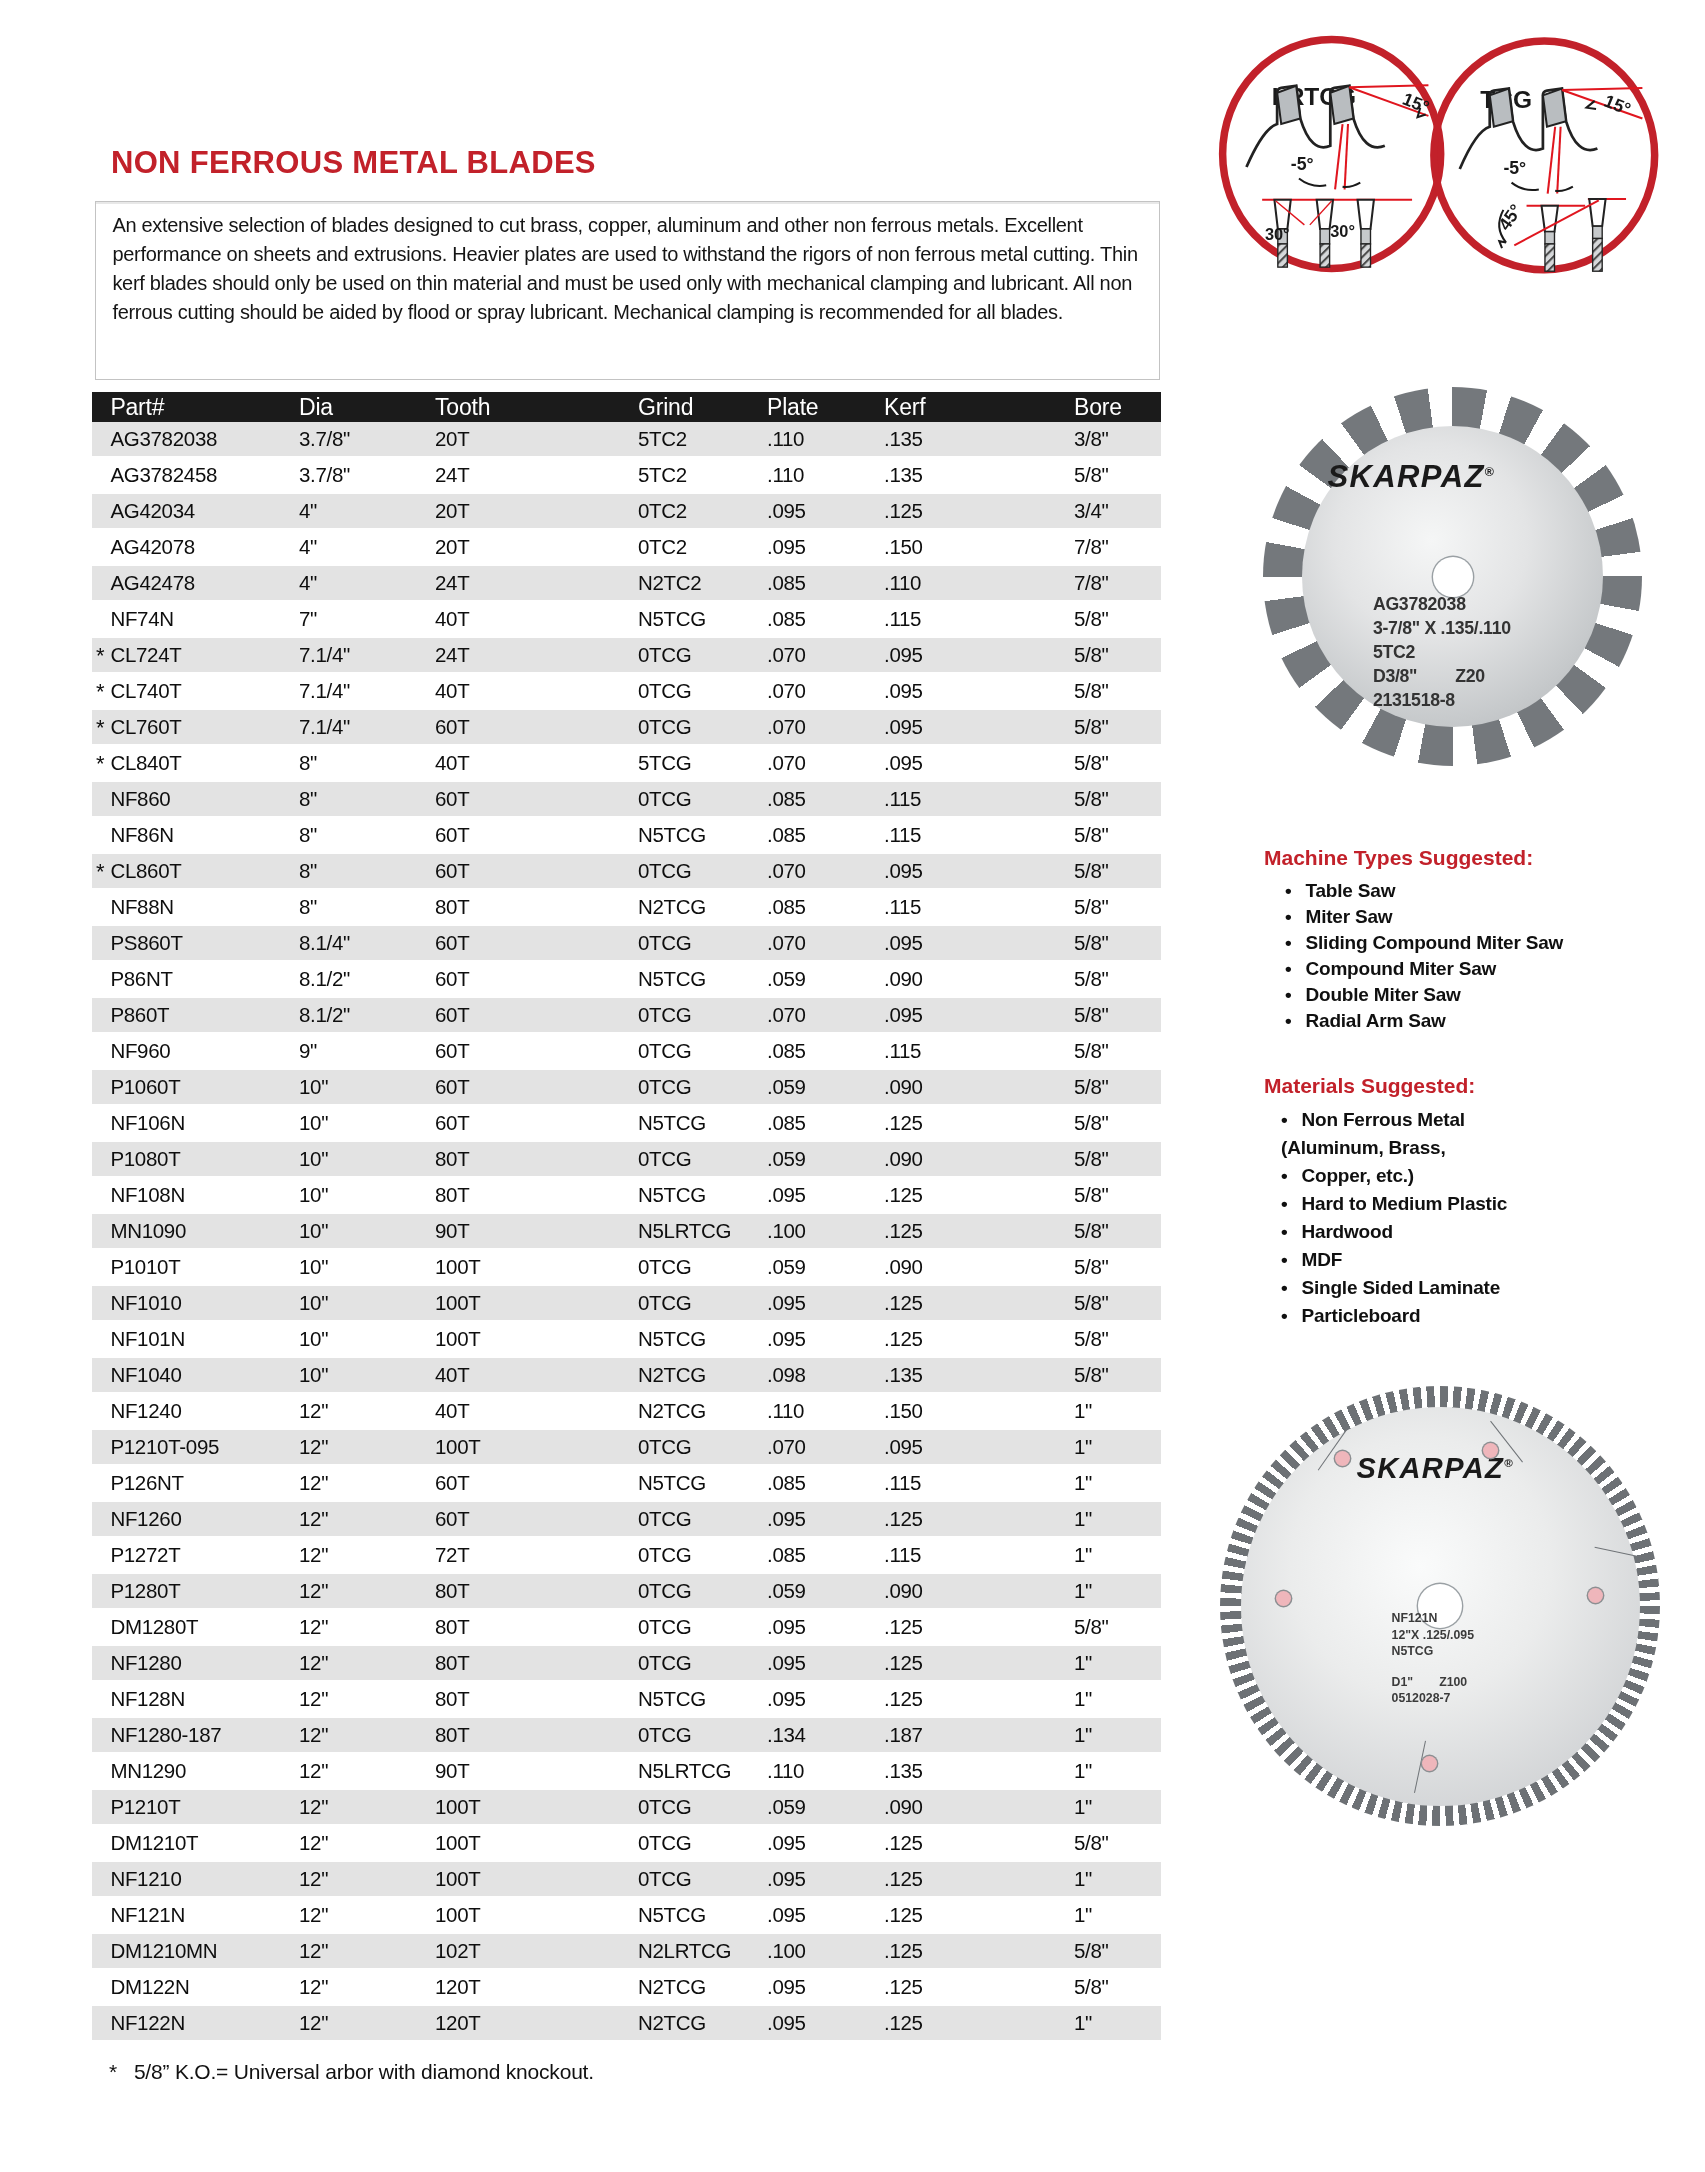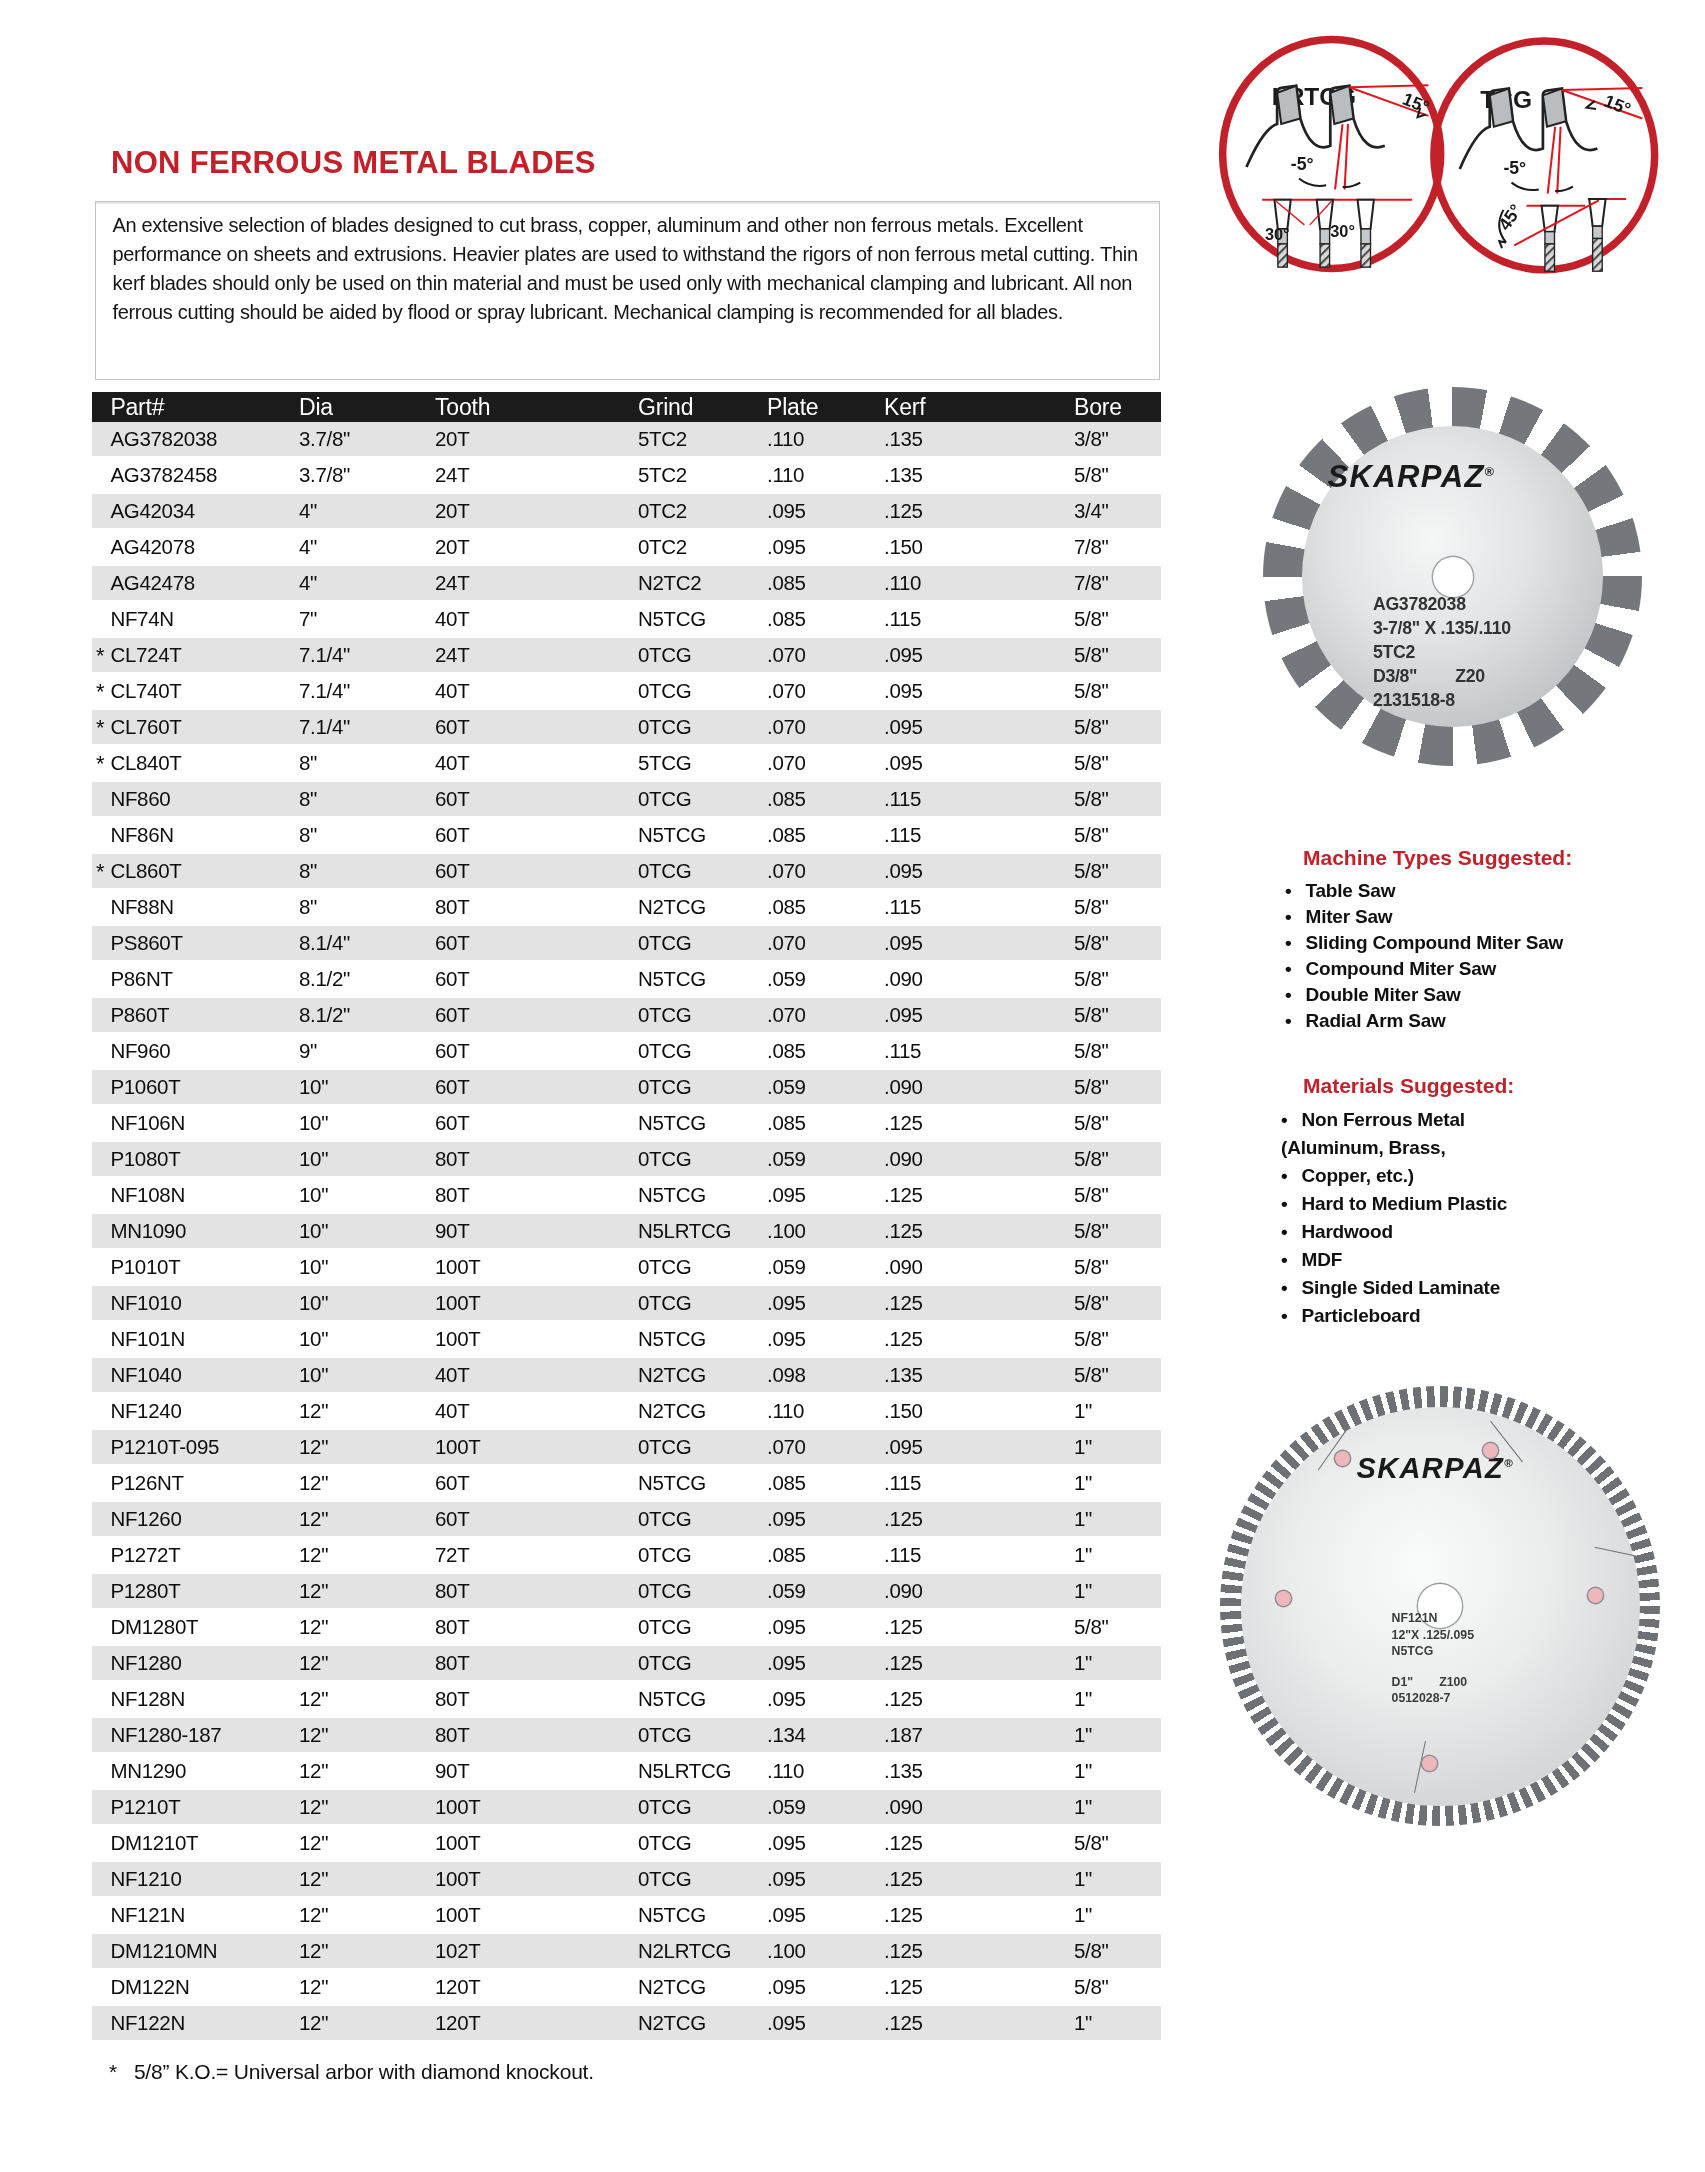--- a/index.html
+++ b/index.html
@@ -30,21 +30,21 @@
   .c0 { left:18.4px; } .c1 { left:207px; } .c2 { left:343px; } .c3 { left:514px;margin-left:32px; }
   .c4 { left:675px; } .c5 { left:792px; } .c6 { left:982px; }
   .star { position:absolute; left:-14.3px; top:1.4px; font-size:22px; color:#0e0e0e; }
   .partwrap { position:relative; }
 
   
   .footnote { position:absolute; left:109px; top:2060px; font-size:21px; color:#111;
               letter-spacing:-0.2px; white-space:pre; }
 
   
-  .list-head { position:absolute; font-size:21px; font-weight:bold; color:#C2212A;margin-left:39px; }
+  .list-head { position:absolute; font-size:21px; font-weight:bold; color:#C2212A; }
   .list { position:absolute; }
   .li { height:26px; line-height:26px; font-size:19px; font-weight:bold; color:#101010;
         white-space:nowrap; letter-spacing:-0.2px; }
   .li .bullet { display:inline-block; width:20.5px; }
   .mat .li { height:28px; line-height:28px; }
 
   
   .blade { position:absolute; }
   .teeth { position:absolute; inset:0; border-radius:50%; }
   .blade-small .teeth { background:repeating-conic-gradient(#74787c 0deg 10.5deg, rgba(0,0,0,0) 10.5deg 18deg); }

